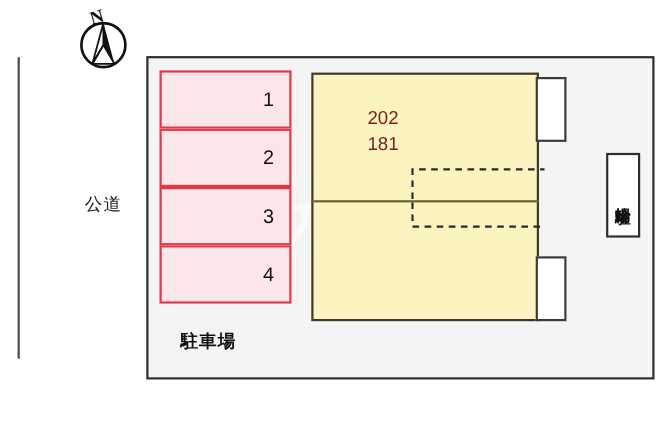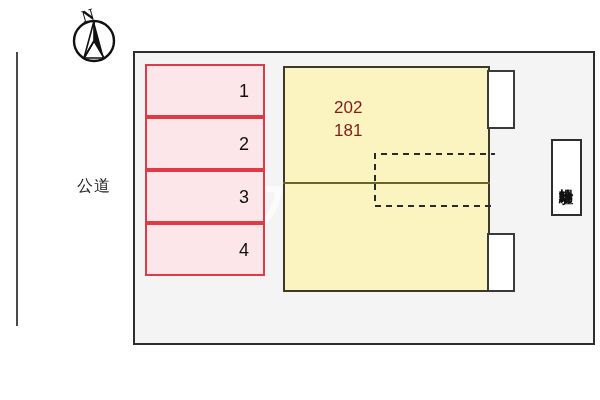--- a/index.html
+++ b/index.html
@@ -220,20 +220,21 @@
   <div class="stall" id="stall-2">
     <span class="num">2</span>
   </div>
   <div class="stall" id="stall-3">
     <span class="num">3</span>
   </div>
   <div class="stall" id="stall-4">
     <span class="num">4</span>
   </div>
 
+  <div id="parking-label">駐車場</div>
 
   <div id="building"></div>
   <div id="building-divider"></div>
 
   <svg class="dash-svg" viewBox="0 0 212 226">
     <path d="M 92 115 L 92 88 L 230 88 L 238 78 L 260 78 L 260 90 L 284 90" fill="none" stroke="#2a2a2a" stroke-width="2" stroke-dasharray="6 5"></path>
     <path d="M 92 118 L 92 140 L 230 140 L 238 150 L 260 150 L 260 138 L 284 138" fill="none" stroke="#2a2a2a" stroke-width="2" stroke-dasharray="6 5"></path>
   </svg>
 
   <div class="unit-label" id="unit-upper">

